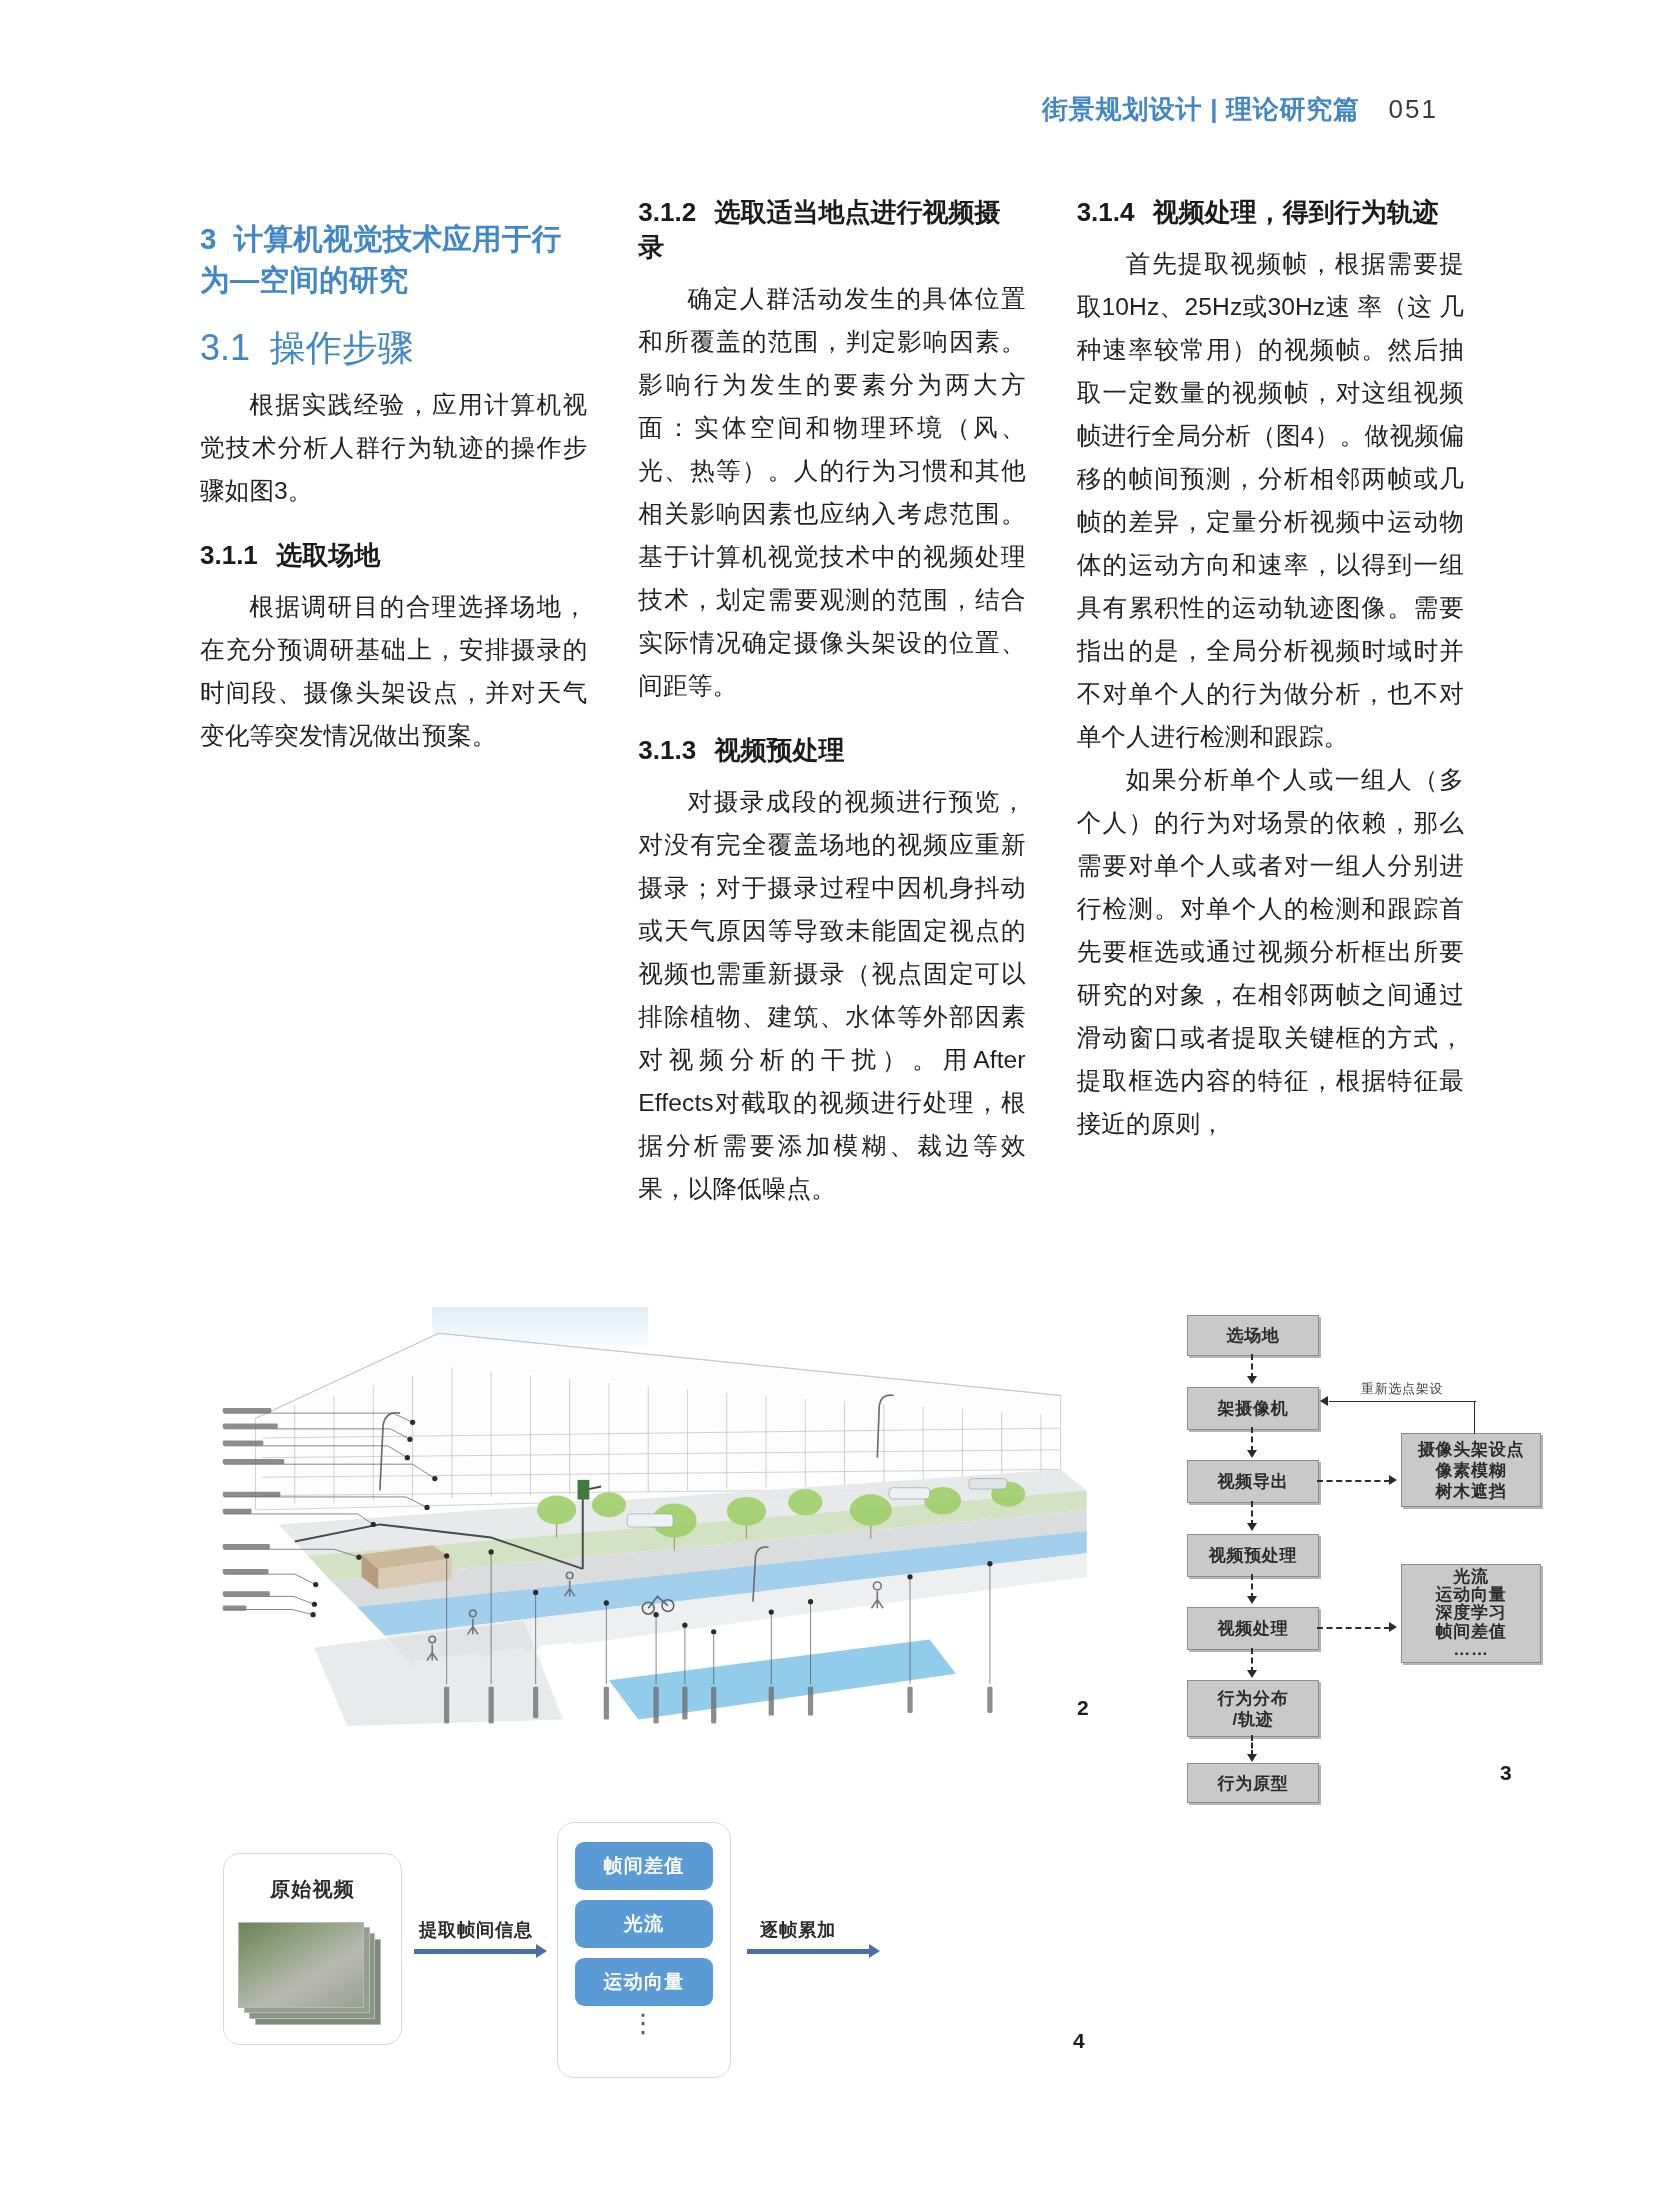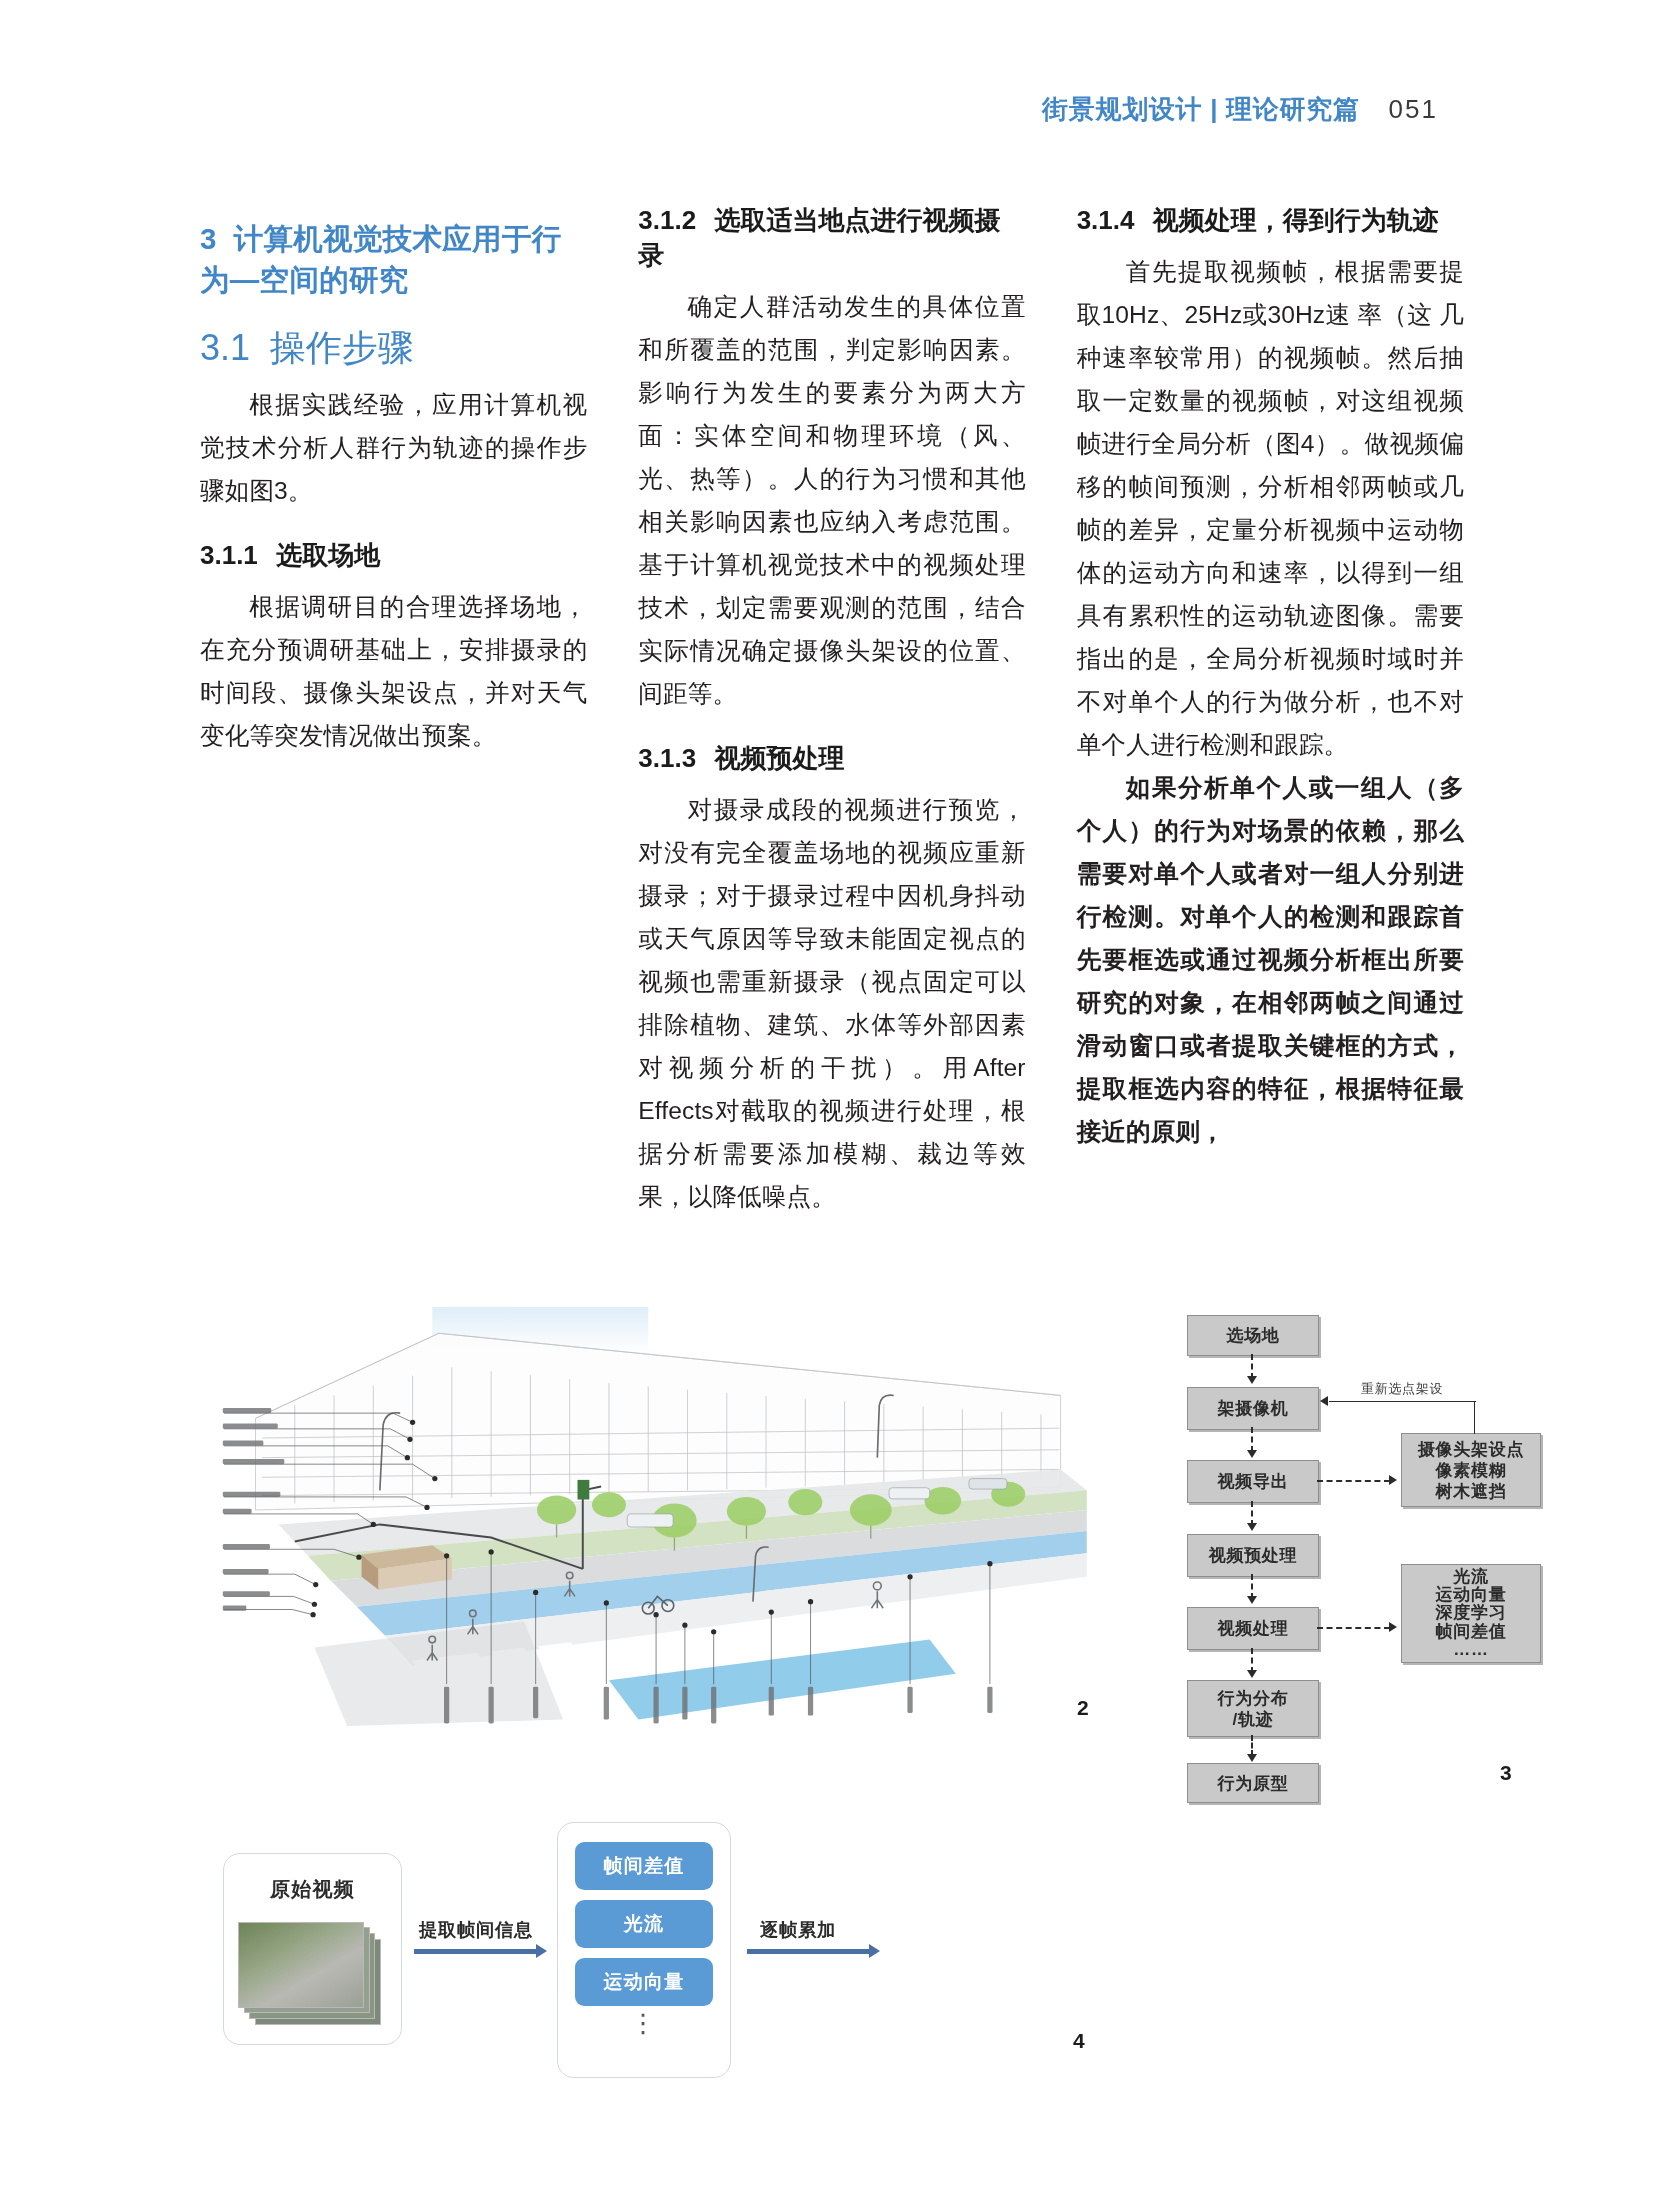--- a/index.html
+++ b/index.html
@@ -36,21 +36,21 @@
 
   p.body{
     margin:0 0 0 0;
     font-size:24.6px;
     line-height:43px;
     text-align:justify;
     text-justify:inter-ideograph;
     text-indent:2em;
     letter-spacing:0.1px;
   }
-  p.body + p.body{margin-top:0;font-weight:bold;}
+  p.body + p.body{margin-top:0;}
   sup{font-size:14.4px;vertical-align:super;line-height:0;}
 
   h2.sec{
     margin:31px 0 19.6px 0;
     font-size:29.5px;line-height:41px;
     font-weight:700;color:#4187c7;
     letter-spacing:0.3px;
   }
   h2.sec .num{margin-right:17px;font-weight:700;}
 
@@ -60,21 +60,21 @@
     font-weight:400;color:#4187c7;
   }
   h3.sec .num{margin-right:19.6px;}
 
   h4.sub{
     margin:26px 0 11.8px 0;
     font-size:26px;line-height:35px;
     font-weight:700;color:#1b1b1b;
   }
   h4.sub .num{margin-right:18.3px;font-weight:700;}
-  h4.sub.tight{margin-top:16px;}
+  h4.sub.tight{margin-top:8px;}
 
   
   .fig-num{
     position:absolute;
     font-size:21px;font-weight:700;color:#1b1b1b;
   }
 
   
   #fig2{
     position:absolute;left:216px;top:1294px;width:871px;height:432px;

